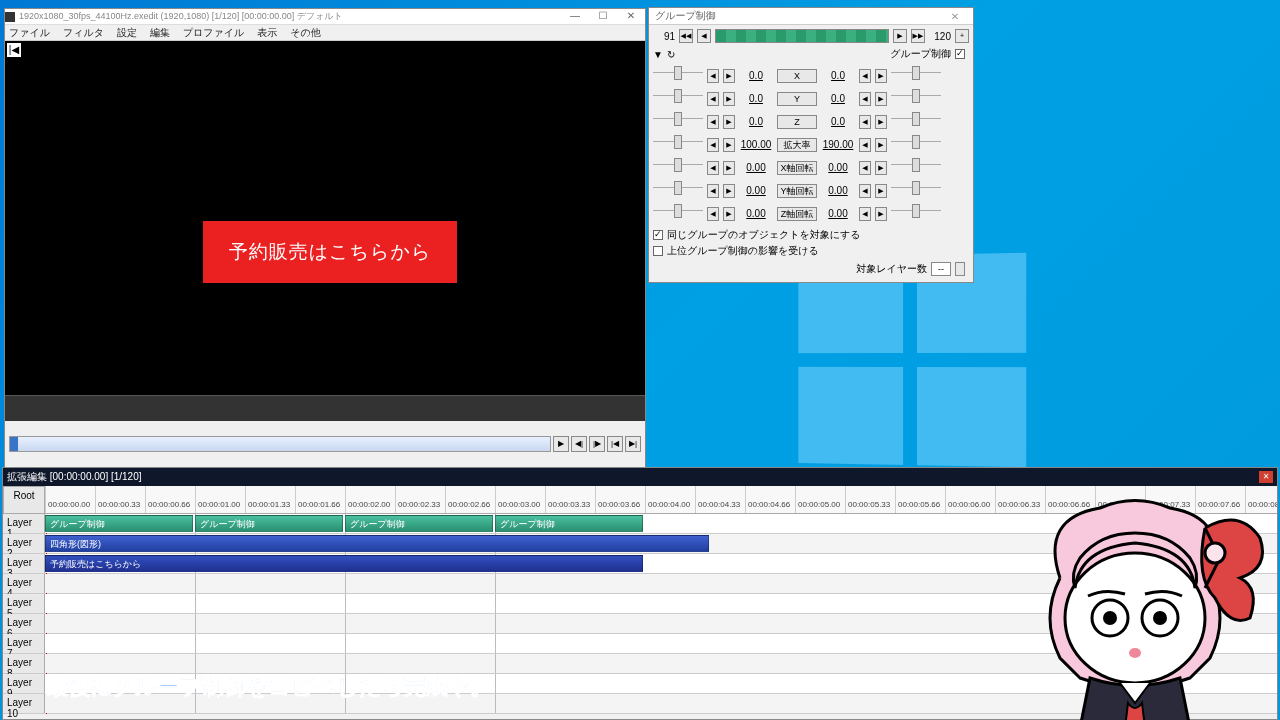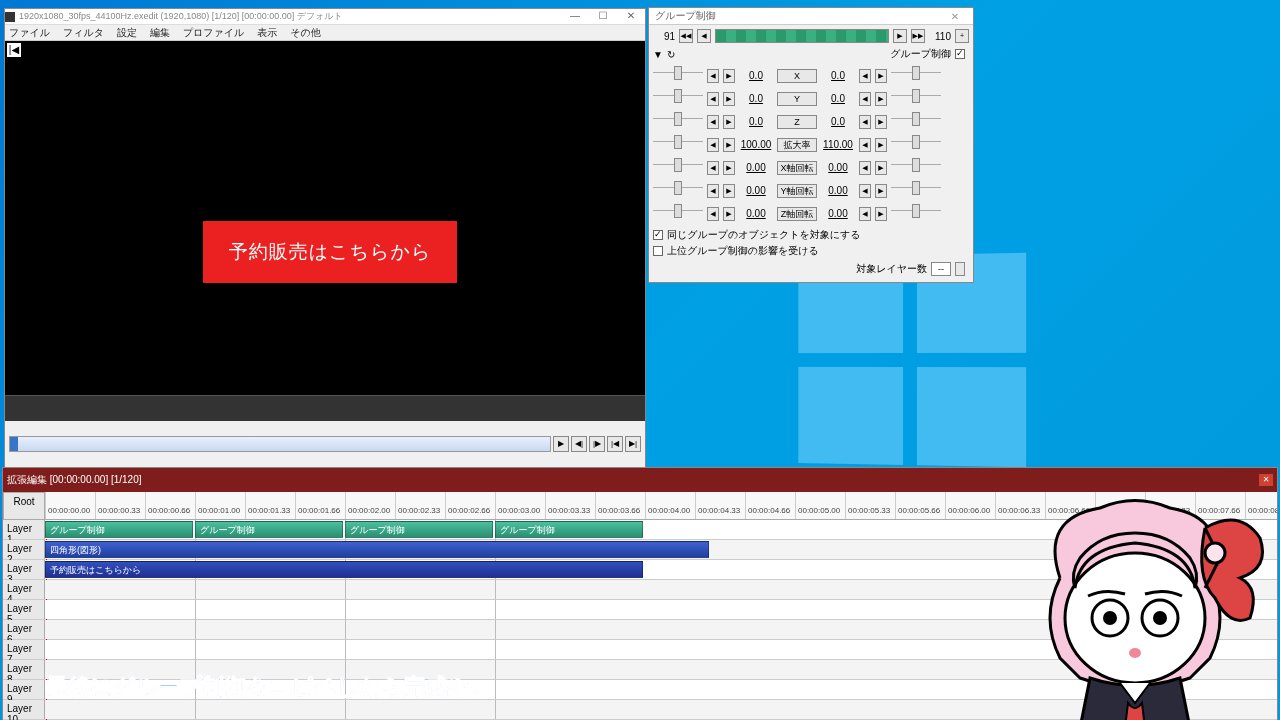--- a/index.html
+++ b/index.html
@@ -47,21 +47,21 @@
 .gc-val { width: 34px; text-align: center; font-size: 10px; text-decoration: underline; }
 .gc-label { width: 40px; height: 14px; border: 1px solid #888; background: #e8e8e8; text-align: center; font-size: 9px; line-height: 12px; }
 .gc-opts { margin-top: 4px; }
 .gc-opt { display: flex; align-items: center; gap: 4px; font-size: 10px; margin-bottom: 2px; }
 .gc-last { display: flex; justify-content: flex-end; align-items: center; gap: 4px; font-size: 10px; padding: 2px 4px; }
 .gc-spin { width: 20px; height: 14px; border: 1px solid #888; background: #fff; }
 .gc-spinb { width: 10px; height: 14px; border: 1px solid #888; background: #e8e8e8; }
 
 
 .tl-win { position: absolute; left: 2px; top: 467px; right: 2px; bottom: 0; background: #f0f0f0; border: 1px solid #888; }
-.tl-title { height: 24px; background: #7f1d1d; color: #fff; display: flex; align-items: center; padding: 0 4px; font-size: 10px; }
+.tl-title { height: 18px; background: #0f172a; color: #fff; display: flex; align-items: center; padding: 0 4px; font-size: 10px; }
 .tl-title span { flex: 1; }
 .tl-close { width: 14px; height: 12px; background: #d04030; color: #fff; text-align: center; line-height: 11px; font-size: 8px; }
 .tl-head { display: flex; height: 28px; }
 .tl-root { width: 42px; border: 1px solid #aaa; background: #e8e8e8; text-align: center; line-height: 18px; font-size: 10px; }
 .tl-ruler { flex: 1; border-bottom: 1px solid #aaa; background: #f8f8f8; position: relative; overflow: hidden; white-space: nowrap; }
 .tl-ruler .tick { display: inline-block; width: 50px; font-size: 8px; color: #444; padding-top: 14px; border-left: 1px solid #ccc; height: 28px; vertical-align: top; padding-left: 2px; }
 .tl-rows { }
 .tl-row { display: flex; height: 20px; border-bottom: 1px solid #ccc; }
 .tl-lname { width: 42px; border-right: 1px solid #aaa; background: #e8e8e8; font-size: 10px; padding: 3px 4px; }
 .tl-track { flex: 1; position: relative; background: #fff; }
@@ -129,21 +129,21 @@
     <div class="x">✕</div>
   </div>
   <div class="gc-body">
     <div class="gc-top">
       <div class="gc-num">91</div>
       <div class="gc-tbtn">◀◀</div>
       <div class="gc-tbtn">◀</div>
       <div class="gc-timeline"></div>
       <div class="gc-tbtn">▶</div>
       <div class="gc-tbtn">▶▶</div>
-      <div class="gc-num">110</div>
+      <div class="gc-num">120</div>
       <div class="gc-tbtn">+</div>
     </div>
     <div class="gc-line2">
       <span>▼</span>
       <span>↻</span>
       <span style="flex:1"></span>
       <span>グループ制御</span>
       <span class="gc-chk on"></span>
     </div>
     <div id="gc-rows">
@@ -179,21 +179,21 @@
     <div class="gc-arr">◀</div>
     <div class="gc-arr">▶</div>
     <div class="gc-slider"></div>
         </div>
         <div class="gc-row">
     <div class="gc-slider"></div>
     <div class="gc-arr">◀</div>
     <div class="gc-arr">▶</div>
     <div class="gc-val">100.00</div>
     <div class="gc-label">拡大率</div>
-    <div class="gc-val">110.00</div>
+    <div class="gc-val">190.00</div>
     <div class="gc-arr">◀</div>
     <div class="gc-arr">▶</div>
     <div class="gc-slider"></div>
         </div>
         <div class="gc-row">
     <div class="gc-slider"></div>
     <div class="gc-arr">◀</div>
     <div class="gc-arr">▶</div>
     <div class="gc-val">0.00</div>
     <div class="gc-label">X軸回転</div>

